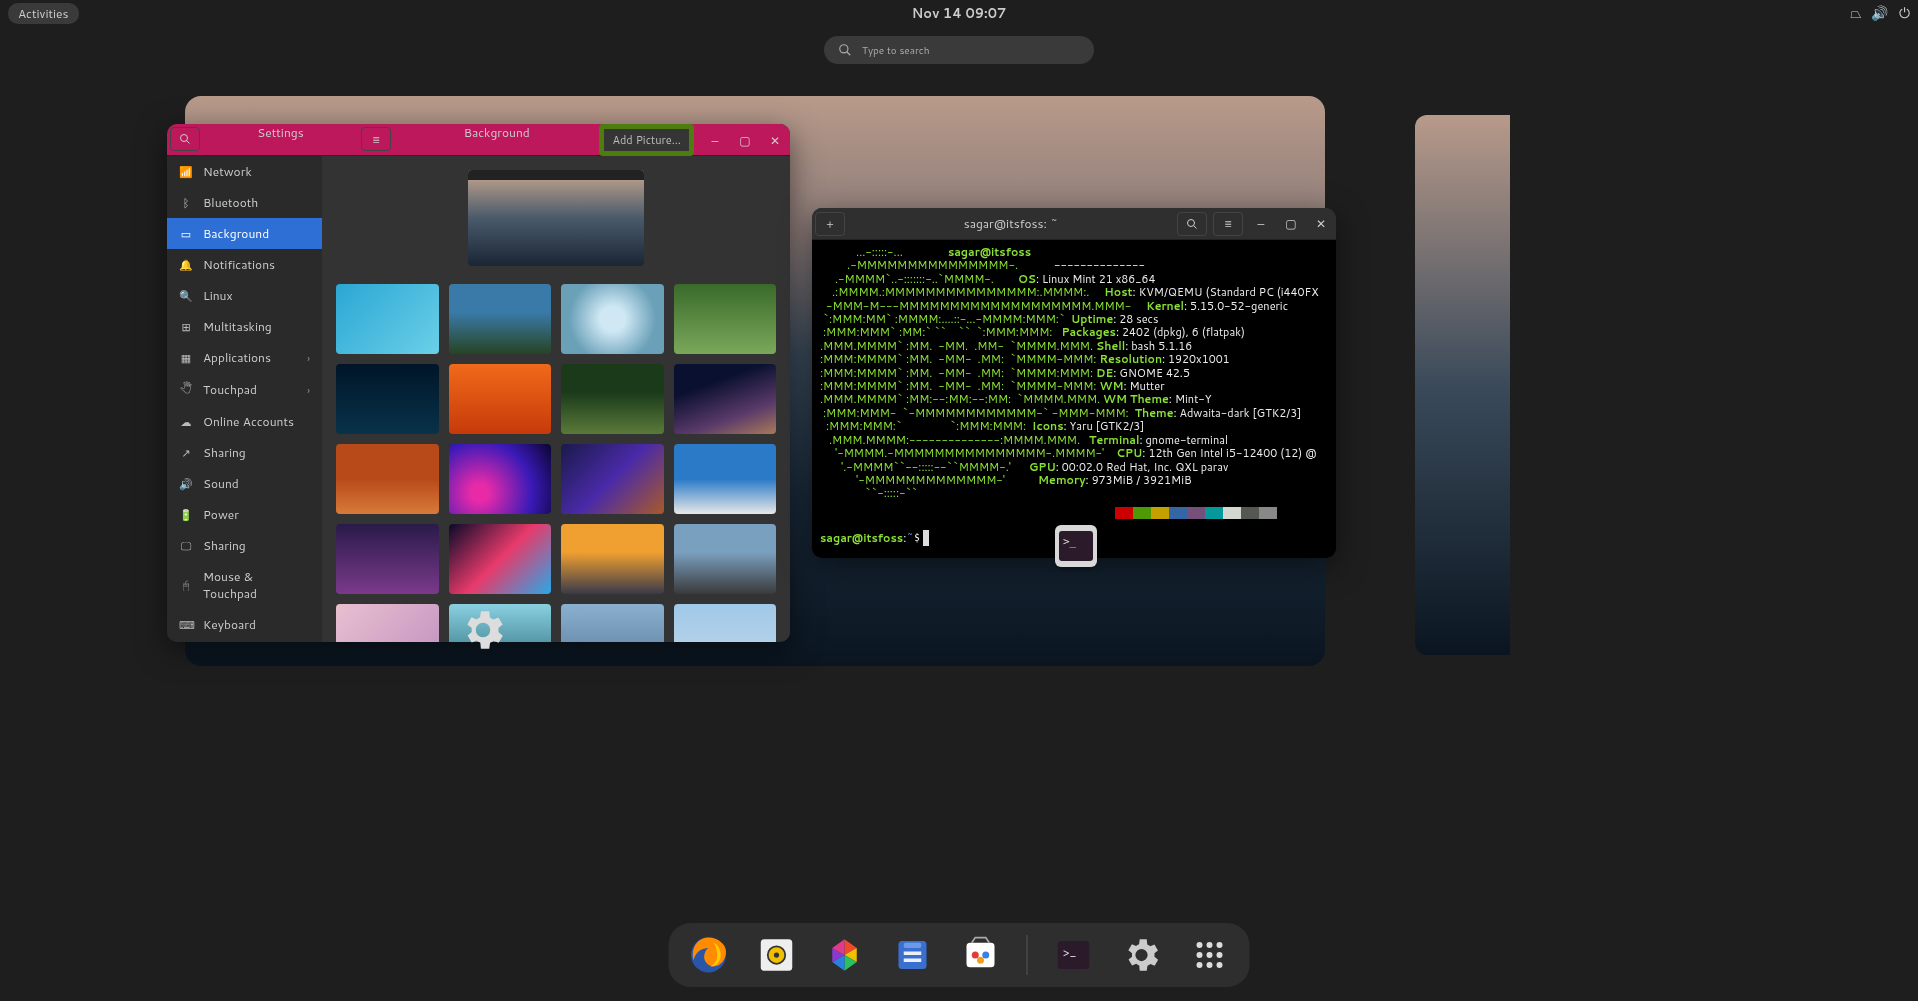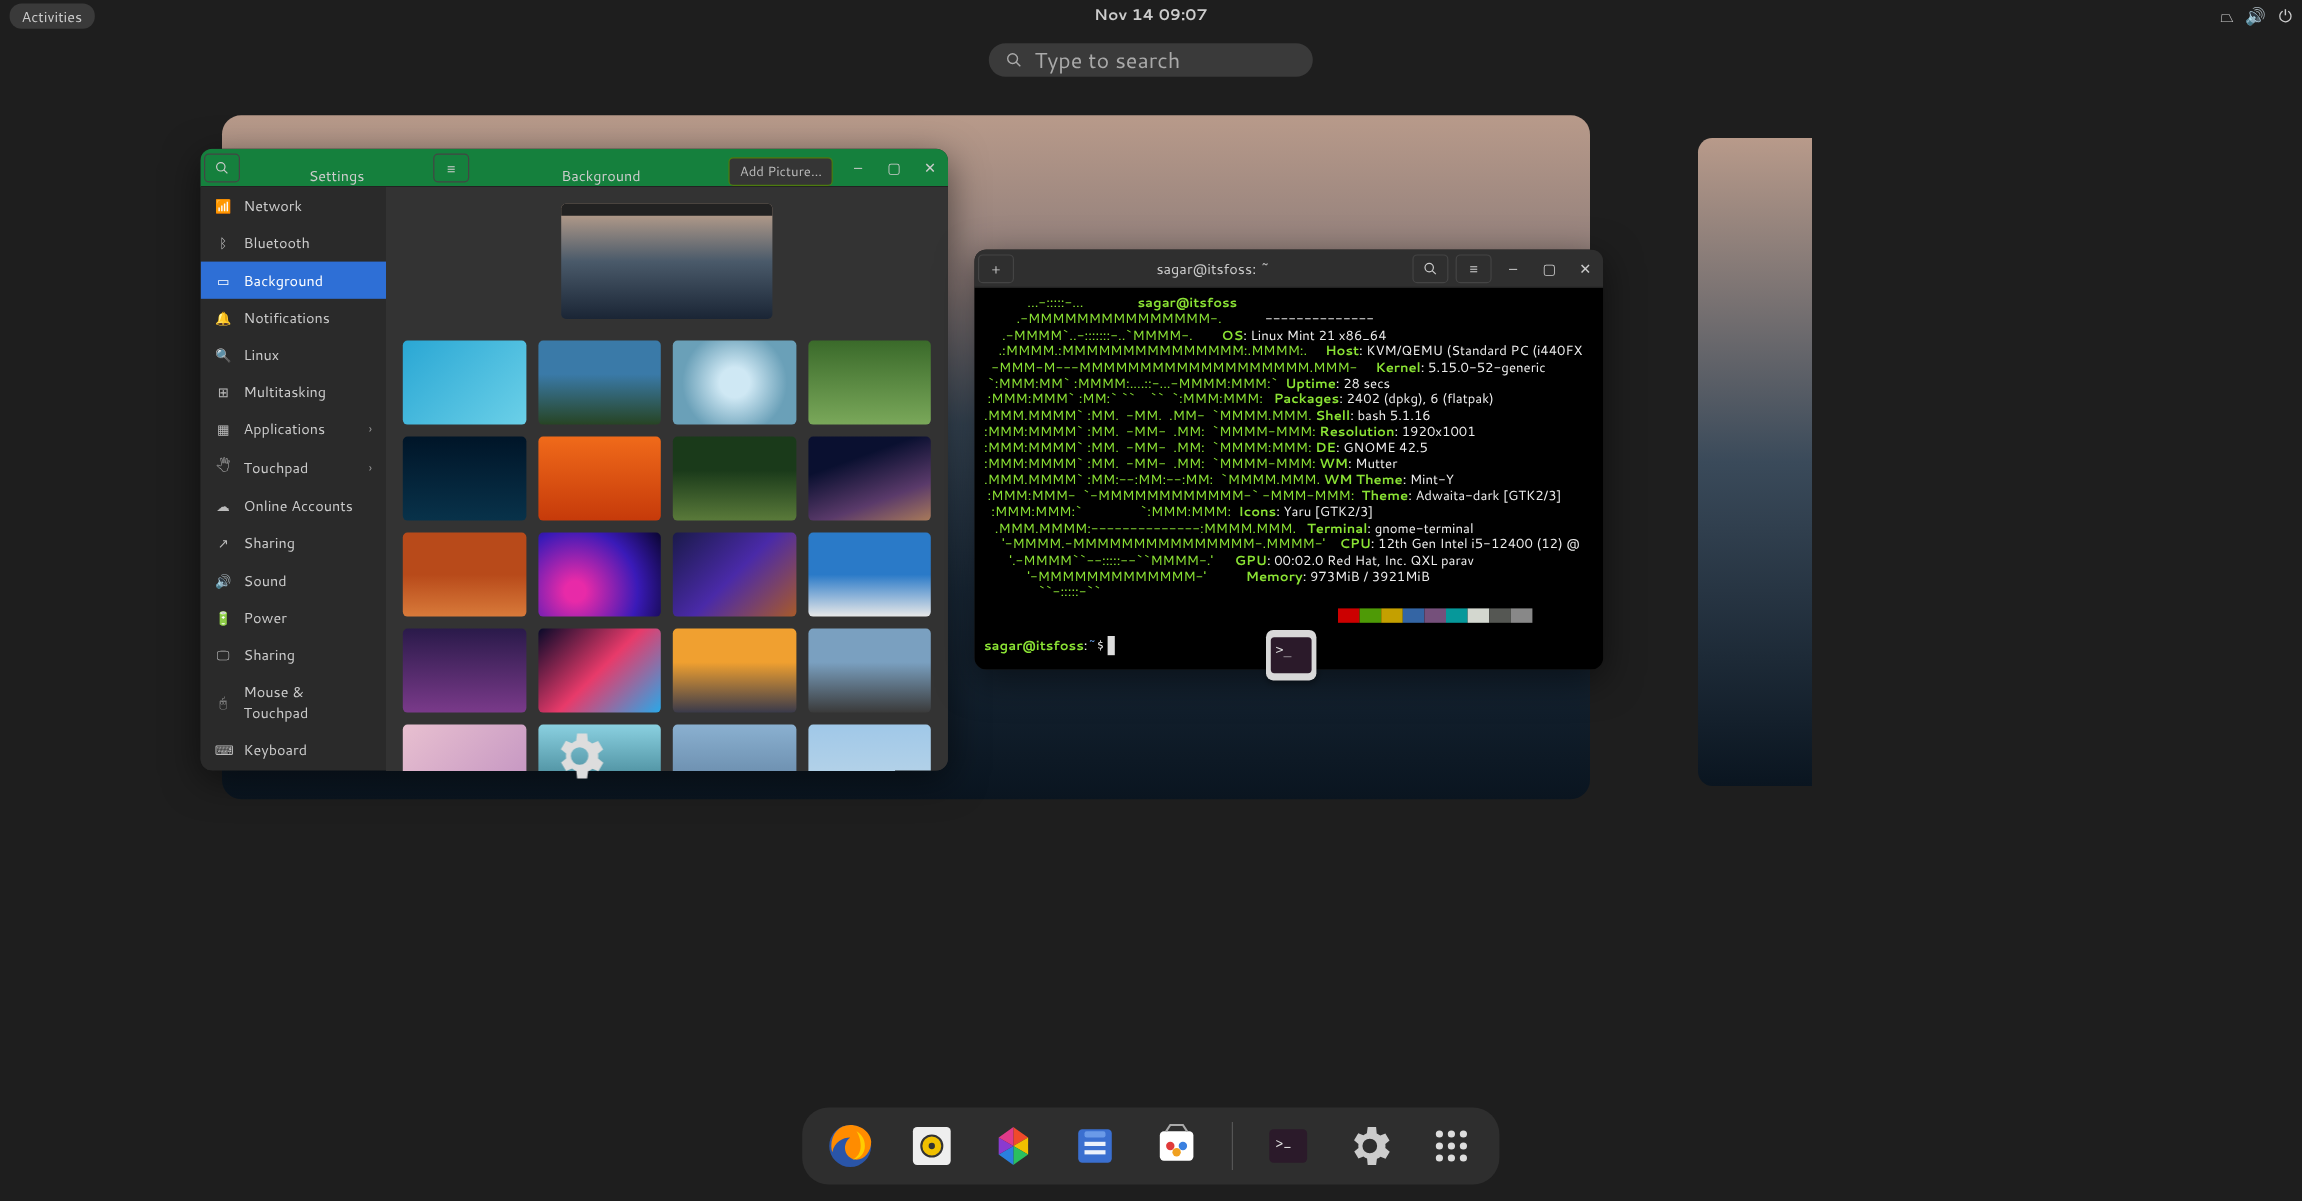--- a/index.html
+++ b/index.html
@@ -5,32 +5,32 @@
 * { margin:0; padding:0; box-sizing:border-box; font-family:Cantarell,Ubuntu,sans-serif; }
 body { background:#1e1e1e; width:1918px; height:1001px; overflow:hidden; position:relative; color:#ddd; }
 
 
 .topbar { position:absolute; top:0; left:0; right:0; height:26px; display:flex; align-items:center; padding:0 8px; font-size:13px; color:#ccc; }
 .activities { background:#3a3a3a; padding:2px 10px; border-radius:10px; font-size:12px; }
 .clock { position:absolute; left:50%; transform:translateX(-50%); font-weight:bold; }
 .tray { margin-left:auto; display:flex; gap:10px; font-size:14px; }
 
 
-.search { position:absolute; top:36px; left:50%; transform:translateX(-50%); width:270px; height:28px; background:#3a3a3a; border-radius:18px; display:flex; align-items:center; padding:0 14px; gap:10px; color:#aaa; font-size:18px; }
+.search { position:absolute; top:36px; left:50%; transform:translateX(-50%); width:270px; height:28px; background:#3a3a3a; border-radius:18px; display:flex; align-items:center; padding:0 14px; gap:10px; color:#aaa; font-size:10px; }
 
 
 .workspace { position:absolute; top:96px; left:185px; width:1140px; height:570px; border-radius:16px; background:linear-gradient(180deg,#b89a8a 0%,#8a7a78 25%,#3a4a5a 45%,#1a2a3a 70%,#0a1520 100%); overflow:hidden; }
 .workspace2 { position:absolute; top:115px; left:1415px; width:95px; height:540px; border-radius:12px 0 0 12px; background:linear-gradient(180deg,#b89a8a 0%,#3a4a5a 50%,#0a1520 100%); }
 
 
 .win-settings { position:absolute; top:124px; left:167px; width:623px; height:518px; background:#2b2b2b; border-radius:10px; overflow:hidden; display:flex; flex-direction:column; box-shadow:0 8px 30px rgba(0,0,0,.5); }
-.win-header { height:32px; display:flex; align-items:flex-end; background:#15803d; border-bottom:1px solid #222; font-size:12px; color:#ccc; }
+.win-header { height:32px; display:flex; align-items:flex-start; background:#be185d; border-bottom:1px solid #222; font-size:12px; color:#ccc; }
 .hbtn { width:30px; height:32px; display:flex; align-items:center; justify-content:center; color:#ccc; }
 .hbtn.box { border:1px solid #444; border-radius:4px; margin:3px; height:24px; }
-.add-pic { border:1px solid #4d7c0f; border-radius:4px; padding:3px 8px; margin-right:6px; font-size:11px; color:#bbb; background:#353535; }
+.add-pic { border:5px solid #4d7c0f; border-radius:4px; padding:3px 8px; margin-right:6px; font-size:11px; color:#bbb; background:#353535; }
 .win-settings .title-l { flex:0 0 155px; text-align:center; }
 .win-settings .title-r { flex:1; text-align:center; }
 .win-body { flex:1; display:flex; overflow:hidden; }
 .sidebar { width:155px; background:#2a2a2a; overflow:hidden; font-size:12px; }
 .side-item { display:flex; align-items:center; gap:10px; padding:7px 12px; color:#ccc; position:relative; }
 .side-item.active { background:#2e6fd6; color:#fff; }
 .side-ico { width:14px; display:inline-block; text-align:center; font-size:11px; color:#bbb; }
 .side-item.active .side-ico { color:#fff; }
 .chev { margin-left:auto; font-size:10px; color:#999; }
 .content { flex:1; background:#333; padding:14px 14px; overflow-y:auto; }

